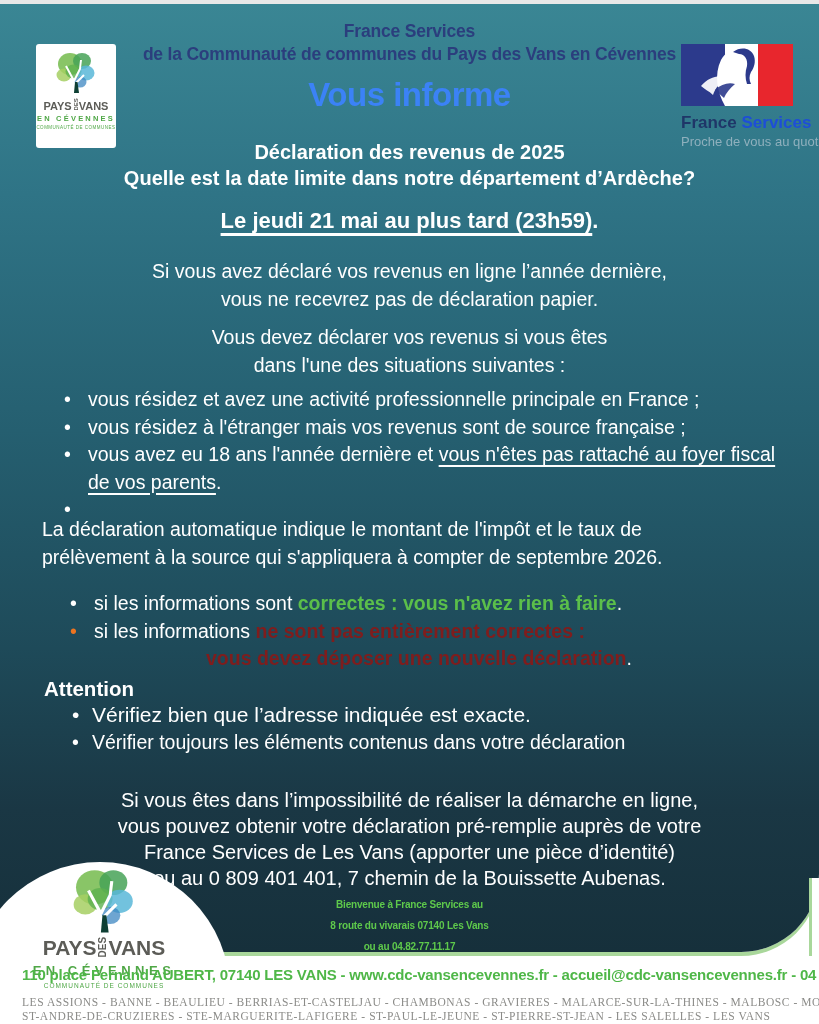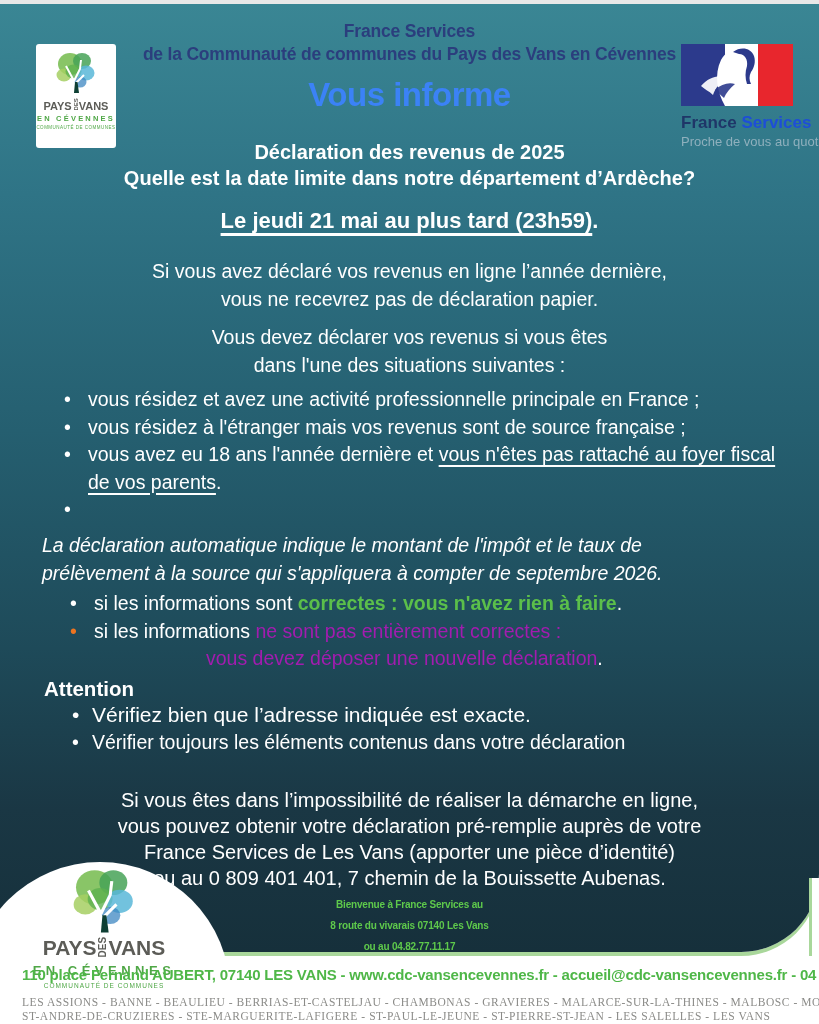--- a/index.html
+++ b/index.html
@@ -52,21 +52,21 @@
   .deadline .u{text-decoration:underline;text-decoration-thickness:2.5px;text-underline-offset:5px;}
   .para{font-size:19.5px;line-height:27.5px;}
   .para4{font-size:20px;line-height:26px;}
   .blist{position:absolute;left:62px;width:715px;z-index:4;color:#ffffff;font-size:19.5px;line-height:27.5px;}
   .brow{position:relative;padding-left:26px;text-align:left;}
   .brow::before{content:"\2022";position:absolute;left:2px;top:0;}
   .brow.orange-dot::before{color:#ec7420;}
   .u2{text-decoration:underline;text-decoration-thickness:1.8px;text-underline-offset:4px;}
   .para3{position:absolute;left:42px;width:742px;z-index:4;color:#ffffff;font-size:19.5px;line-height:28px;text-align:left;}
   .green-b{color:#5bbf4a;font-weight:bold;}
-  .orange-b{color:#a21caf;font-weight:normal;}
+  .orange-b{color:#7f1d1d;font-weight:bold;}
   .cb-line2{margin-left:112px;}
   .attn{position:absolute;left:44px;width:730px;z-index:4;color:#ffffff;text-align:left;}
   .attn-title{font-weight:bold;font-size:20.5px;line-height:25px;}
   .attn .brow{margin-left:26px;padding-left:22px;}
   
   .welcome{
     position:absolute;left:0;right:0;top:890px;z-index:4;text-align:center;
     color:#5ec94b;font-weight:bold;font-size:10px;line-height:21px;letter-spacing:-0.2px;
   }
   
@@ -150,21 +150,21 @@
     <div>dans l'une des situations suivantes :</div>
   </div>
 
   <div class="blist" style="top:382px;">
     <div class="brow">vous résidez et avez une activité professionnelle principale en France ;</div>
     <div class="brow">vous résidez à l'étranger mais vos revenus sont de source française ;</div>
     <div class="brow"><span>vous avez eu 18 ans l'année dernière et </span><span class="u2">vous n'êtes pas rattaché au foyer fiscal de vos parents</span><span>.</span></div>
     <div class="brow"></div>
   </div>
 
-  <div class="para3" style="top:527px;font-style:italic;">
+  <div class="para3" style="top:511px;">
     <div>La déclaration automatique indique le montant de l'impôt et le taux de</div>
     <div>prélèvement à la source  qui s'appliquera à compter de septembre 2026.</div>
   </div>
 
   <div class="blist" style="top:586px;left:68px;width:720px;">
     <div class="brow"><span>si les informations sont </span><span class="green-b">correctes : vous n'avez rien à faire</span><span>.</span></div>
     <div class="brow orange-dot"><span>si les informations </span><span class="orange-b">ne sont pas entièrement correctes :</span>
       <div class="cb-line2"><span class="orange-b">vous devez déposer une nouvelle déclaration</span><span>.</span></div>
     </div>
   </div>

